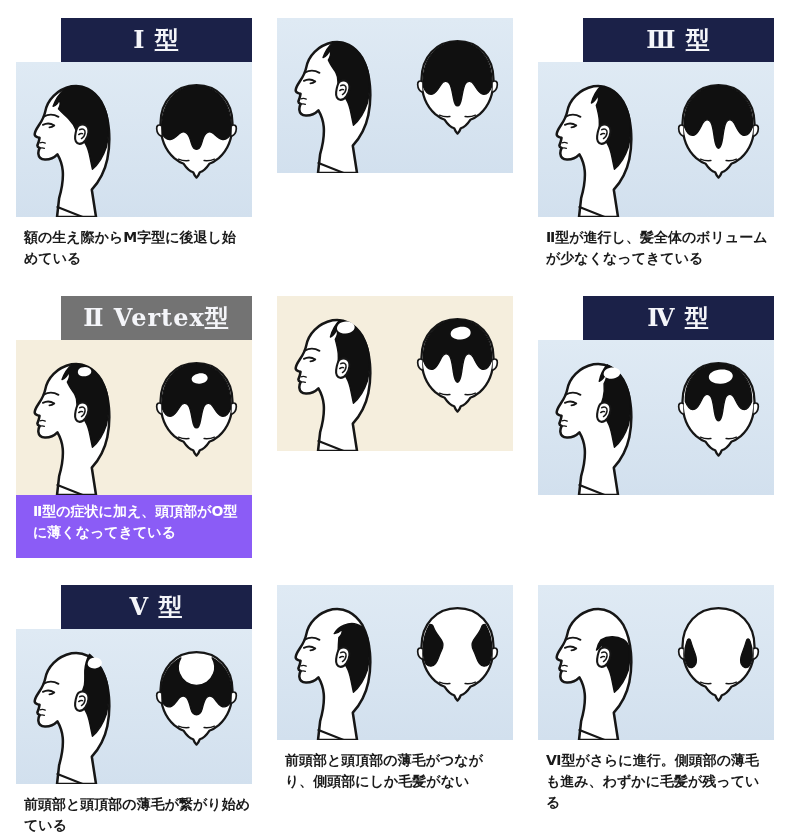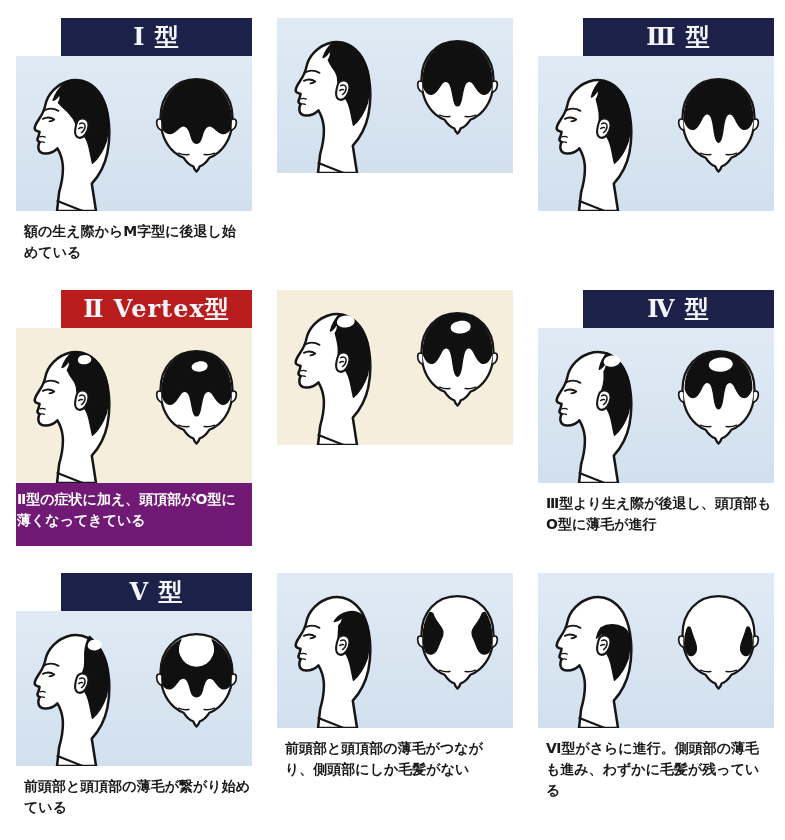--- a/index.html
+++ b/index.html
@@ -10,23 +10,23 @@
     color:#1a1a1a;
   }
   .grid{
     display:grid;
     grid-template-columns:repeat(3,236px);
     column-gap:25px;
     row-gap:27px;
     padding:18px 9px 0 16px;
   }
   .card{display:flex;flex-direction:column;}
-  .hd{height:38px;display:flex;align-items:center;justify-content:center;margin-left:45px;}
+  .hd{height:44px;display:flex;align-items:center;justify-content:center;margin-left:45px;}
   .hd.navy{background:#1b2148;}
-  .hd.red{background:#b91c1c;}
+  .hd.red{background:#737373;}
   .hd-t{
     font-family:"DejaVu Serif","Liberation Serif",serif;
     font-weight:700;
     font-size:24px;
     color:#f4f5f9;
     letter-spacing:1px;
     white-space:nowrap;
   }
   .panel{
     height:155px;
@@ -43,23 +43,23 @@
   .illo.side{align-self:flex-end;}
   .illo.top{align-self:center;margin-top:-10px;}
   .cap{
     margin:10px 2px 0 8px;
     font-size:14px;
     font-weight:700;
     line-height:1.5;
   }
   .cap.boxed{
     margin:0;
-    background:#701a75;
+    background:#8b5cf6;
     color:#ffffff;
-    padding:6px 8px 7px 1px;
+    padding:6px 8px 7px 17px;
     min-height:63px;
   }
 </style>
 </head>
 <body>
 
 <div class="grid">
 
   <section class="card">
     <header class="hd navy">
@@ -140,20 +140,21 @@
           <svg viewBox="0 0 100 115" width="95" height="109">
             <path d="M50 5.5 C72.5 5.5 88 22.5 88 46 C88 62 82 75 73.5 82.5 C70.5 85 67 87.2 63.5 88.4 C60.5 93 56.5 96.4 53.5 97.3 C52.6 99.6 51.4 101.7 50 102.9 C48.6 101.7 47.4 99.6 46.5 97.3 C43.5 96.4 39.5 93 36.5 88.4 C33 87.2 29.5 85 26.5 82.5 C18 75 12 62 12 46 C12 22.5 27.5 5.5 50 5.5 Z" fill="#ffffff" stroke="#161616" stroke-width="2.4" stroke-linecap="round" stroke-linejoin="round"></path>
             <path d="M14 49 C13.4 34 18.6 21.5 28 13.8 C34.2 8.9 41.6 6.3 50 6.3 C58.4 6.3 65.8 8.9 72 13.8 C81.4 21.5 86.6 34 86 49 C83.6 55.5 79.8 59.5 75.6 58.2 C71.6 57 69 50 66.6 45.6 C64.4 41.5 60.6 40.7 58.2 44.4 C56 47.8 55.2 55.6 54.4 61.4 C53.6 66.6 52.4 72 50 72 C47.6 72 46.4 66.6 45.6 61.4 C44.8 55.6 44 47.8 41.8 44.4 C39.4 40.7 35.6 41.5 33.4 45.6 C31 50 28.4 57 24.4 58.2 C20.2 59.5 16.4 55.5 14 49 Z" fill="#101010" stroke="#101010" stroke-width="1.4" stroke-linecap="round" stroke-linejoin="round"></path>
             <path d="M12.6 48 C9.6 46.6 7.8 48.2 8 51.4 C8.2 55 10.2 58.2 13 59.2" fill="#ffffff" stroke="#161616" stroke-width="1.8" stroke-linecap="round" stroke-linejoin="round"></path>
             <path d="M87.4 48 C90.4 46.6 92.2 48.2 92 51.4 C91.8 55 89.8 58.2 87 59.2" fill="#ffffff" stroke="#161616" stroke-width="1.8" stroke-linecap="round" stroke-linejoin="round"></path>
             <path d="M31 83.5 C34.5 85 38.5 85.4 42 85" fill="none" stroke="#161616" stroke-width="1.5" stroke-linecap="round" stroke-linejoin="round"></path>
             <path d="M58 85 C61.5 85.4 65.5 85 69 83.5" fill="none" stroke="#161616" stroke-width="1.5" stroke-linecap="round" stroke-linejoin="round"></path>
           </svg>
         </span>
     </div>
+    <p class="cap">Ⅱ型が進行し、髪全体のボリュームが少なくなってきている</p>
   </section>
 
   <section class="card">
     <header class="hd red">
       <h2 class="hd-t">Ⅱ Vertex型</h2>
     </header>
     <div class="panel cream">
       <span class="illo side">
           <svg viewBox="0 0 110 130" width="116" height="137">
             <path d="M47 6 C33 9 24 19 22 30 C21 35 19 38.5 16 43 C14 46 12 49.2 12 51.5 C12 53.6 14.2 54.4 16.6 54.9 C16.3 57.6 15.5 59.6 14.7 61.6 C14.3 62.9 15.5 63.9 16.7 64.4 C15.9 66.1 15.3 68.1 15.5 70.1 C15.8 73.2 18.2 75.3 21.7 75.5 C26.2 75.7 30.6 73.6 33.6 70.6 C36.2 75.1 38.1 80.6 38.6 86.1 C39.3 94.1 37.8 103.1 35.2 112.1 L33.2 130 L70.2 130 L66.2 104.1 C72.4 97.1 78.4 87.1 80.9 75.1 C84.4 58.1 83.4 36.1 75.4 21.1 C68.4 9.1 57.4 4.1 47 6 Z" fill="#ffffff" stroke="#161616" stroke-width="2.4" stroke-linecap="round" stroke-linejoin="round"></path>
@@ -234,21 +235,20 @@
             <path d="M50 5.5 C72.5 5.5 88 22.5 88 46 C88 62 82 75 73.5 82.5 C70.5 85 67 87.2 63.5 88.4 C60.5 93 56.5 96.4 53.5 97.3 C52.6 99.6 51.4 101.7 50 102.9 C48.6 101.7 47.4 99.6 46.5 97.3 C43.5 96.4 39.5 93 36.5 88.4 C33 87.2 29.5 85 26.5 82.5 C18 75 12 62 12 46 C12 22.5 27.5 5.5 50 5.5 Z" fill="#ffffff" stroke="#161616" stroke-width="2.4" stroke-linecap="round" stroke-linejoin="round"></path>
             <path d="M15 46 C14.6 32 19.8 20.5 29 13.2 C35 8.6 42.2 6.3 50 6.3 C57.8 6.3 65 8.6 71 13.2 C80.2 20.5 85.4 32 85 46 C82.6 52 78.8 55.5 75 54 C71.2 52.6 68.8 46 66.6 41.8 C64.4 37.7 60.6 37 58.2 40.6 C56 43.9 55.2 51 54.4 56.6 C53.6 61.8 52.4 66.3 50 66.3 C47.6 66.3 46.4 61.8 45.6 56.6 C44.8 51 44 43.9 41.8 40.6 C39.4 37 35.6 37.7 33.4 41.8 C31.2 46 28.8 52.6 25 54 C21.2 55.5 17.4 52 15 46 Z" fill="#101010" stroke="#101010" stroke-width="1.4" stroke-linecap="round" stroke-linejoin="round"></path>
             <path d="M50 12.5 C57.4 10.9 64.2 13.5 65 18 C65.8 22.9 60 26.9 52.4 27.2 C45.2 27.5 39.4 24.3 39.8 19.9 C40.1 16.3 44 13.7 50 12.5 Z" fill="#ffffff"></path>
             <path d="M12.6 48 C9.6 46.6 7.8 48.2 8 51.4 C8.2 55 10.2 58.2 13 59.2" fill="#ffffff" stroke="#161616" stroke-width="1.8" stroke-linecap="round" stroke-linejoin="round"></path>
             <path d="M87.4 48 C90.4 46.6 92.2 48.2 92 51.4 C91.8 55 89.8 58.2 87 59.2" fill="#ffffff" stroke="#161616" stroke-width="1.8" stroke-linecap="round" stroke-linejoin="round"></path>
             <path d="M31 83.5 C34.5 85 38.5 85.4 42 85" fill="none" stroke="#161616" stroke-width="1.5" stroke-linecap="round" stroke-linejoin="round"></path>
             <path d="M58 85 C61.5 85.4 65.5 85 69 83.5" fill="none" stroke="#161616" stroke-width="1.5" stroke-linecap="round" stroke-linejoin="round"></path>
           </svg>
         </span>
     </div>
-    <p class="cap">Ⅲ型より生え際が後退し、頭頂部もO型に薄毛が進行</p>
   </section>
 
   <section class="card">
     <header class="hd navy">
       <h2 class="hd-t">Ⅴ 型</h2>
     </header>
     <div class="panel blue">
       <span class="illo side">
           <svg viewBox="0 0 110 130" width="116" height="137">
             <path d="M47 6 C33 9 24 19 22 30 C21 35 19 38.5 16 43 C14 46 12 49.2 12 51.5 C12 53.6 14.2 54.4 16.6 54.9 C16.3 57.6 15.5 59.6 14.7 61.6 C14.3 62.9 15.5 63.9 16.7 64.4 C15.9 66.1 15.3 68.1 15.5 70.1 C15.8 73.2 18.2 75.3 21.7 75.5 C26.2 75.7 30.6 73.6 33.6 70.6 C36.2 75.1 38.1 80.6 38.6 86.1 C39.3 94.1 37.8 103.1 35.2 112.1 L33.2 130 L70.2 130 L66.2 104.1 C72.4 97.1 78.4 87.1 80.9 75.1 C84.4 58.1 83.4 36.1 75.4 21.1 C68.4 9.1 57.4 4.1 47 6 Z" fill="#ffffff" stroke="#161616" stroke-width="2.4" stroke-linecap="round" stroke-linejoin="round"></path>

